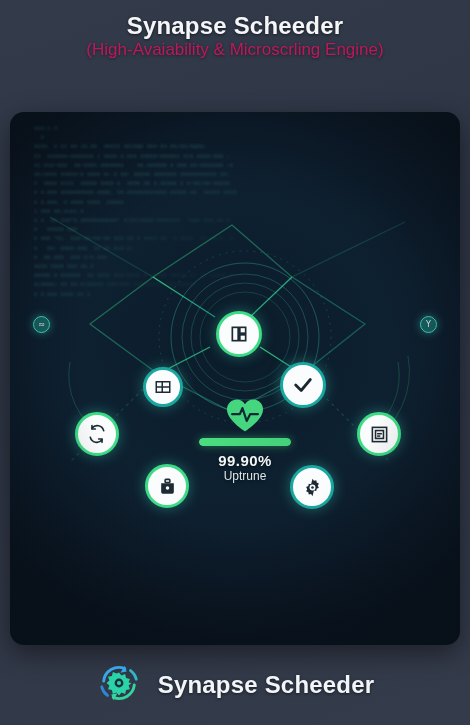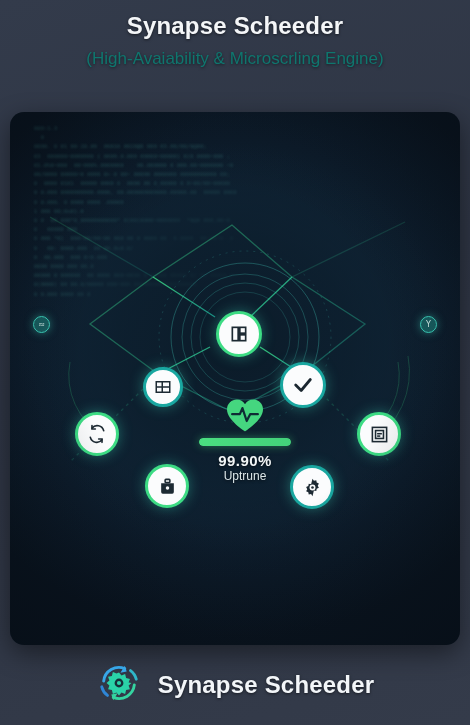--- a/index.html
+++ b/index.html
@@ -23,24 +23,23 @@
     text-align: center;
   }
   .app-title {
     font-size: 24px;
     font-weight: bold;
     letter-spacing: .2px;
     color: #f4f6f8;
     text-shadow: 0 1px 3px rgba(0,0,0,.55);
   }
   .app-subtitle {
-    margin-top: 9px;
     font-size: 17px;
     font-weight: 400;
-    color: #0f766e;
+    color: #be185d;
     text-shadow: 0 1px 3px rgba(0,0,0,.5);
   }
 
   
   .card {
     position: absolute;
     left: 10px;
     top: 112px;
     width: 450px;
     height: 533px;

